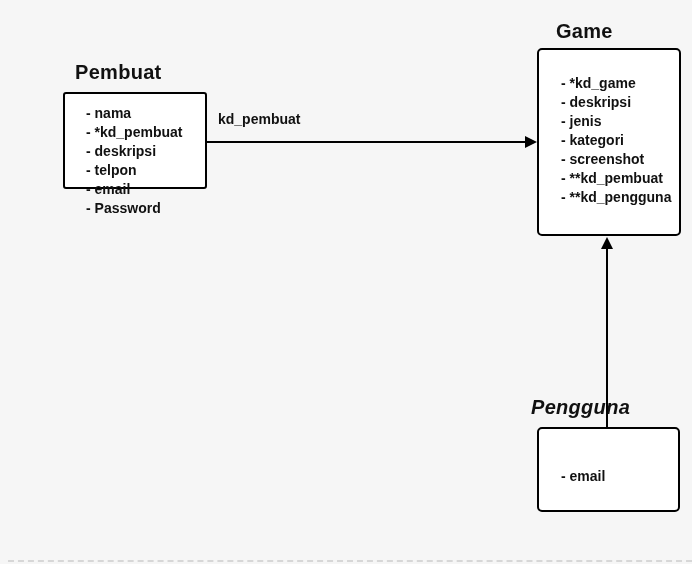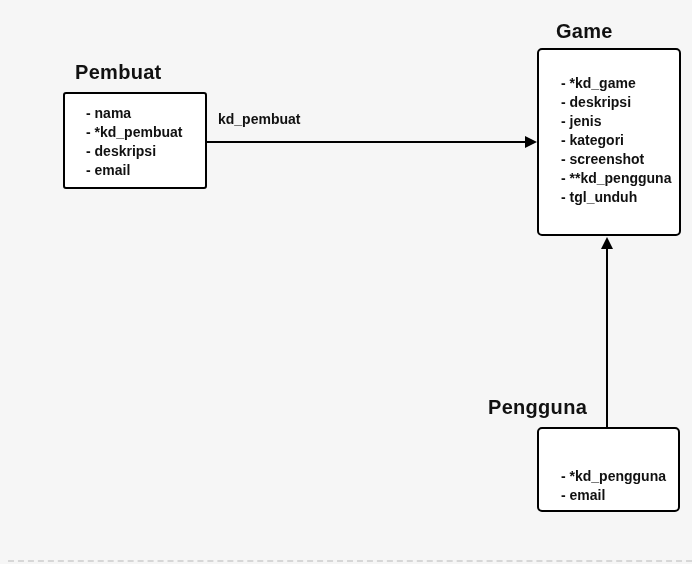--- a/index.html
+++ b/index.html
@@ -85,21 +85,21 @@
   .title-pembuat { left: 75px; top: 61px; }
   .box-pembuat   { left: 63px; top: 92px; width: 144px; height: 97px; border-radius: 3px; }
   .fields-pembuat{ left: 68px; top: 86px; }
 
   
   .title-game    { left: 556px; top: 20px; }
   .box-game      { left: 537px; top: 48px; width: 144px; height: 188px; }
   .fields-game   { left: 543px; top: 56px; }
 
   
-  .title-pengguna { left: 488px; top: 396px; }
+  .title-pengguna { left: 531px; top: 396px; font-style: italic; }
   .box-pengguna   { left: 537px; top: 427px; width: 143px; height: 85px; }
   .fields-pengguna{ left: 543px; top: 449px; }
 
   
   .line-pembuat-game  { left: 207px; top: 141px; width: 322px; height: 2px; }
   .arrow-pembuat-game { left: 525px; top: 136px; }
   .label-pembuat-game { left: 218px; top: 111px; }
 
   
   .line-pengguna-game  { left: 606px; top: 248px; width: 2px; height: 180px; }
@@ -109,39 +109,40 @@
 <body>
 
 <div class="canvas">
 
   <div class="entity-title title-pembuat">Pembuat</div>
   <div class="entity-box box-pembuat"></div>
   <ul class="field-list fields-pembuat">
       <li>- nama</li>
       <li>- *kd_pembuat</li>
       <li>- deskripsi</li>
+      <li>- telpon</li>
       <li>- email</li>
+      <li>- Password</li>
     </ul>
 
   <div class="entity-title title-game">Game</div>
   <div class="entity-box box-game"></div>
   <ul class="field-list fields-game">
       <li>- *kd_game</li>
       <li>- deskripsi</li>
       <li>- jenis</li>
       <li>- kategori</li>
       <li>- screenshot</li>
+      <li>- **kd_pembuat</li>
       <li>- **kd_pengguna</li>
-      <li>- tgl_unduh</li>
     </ul>
 
   <div class="entity-title title-pengguna">Pengguna</div>
   <div class="entity-box box-pengguna"></div>
   <ul class="field-list fields-pengguna">
-      <li>- *kd_pengguna</li>
       <li>- email</li>
     </ul>
 
   <div class="connector-line line-pembuat-game"></div>
   <div class="arrowhead right arrow-pembuat-game"></div>
   <div class="connector-label label-pembuat-game">kd_pembuat</div>
 
   <div class="connector-line line-pengguna-game"></div>
   <div class="arrowhead up arrow-pengguna-game"></div>
 

